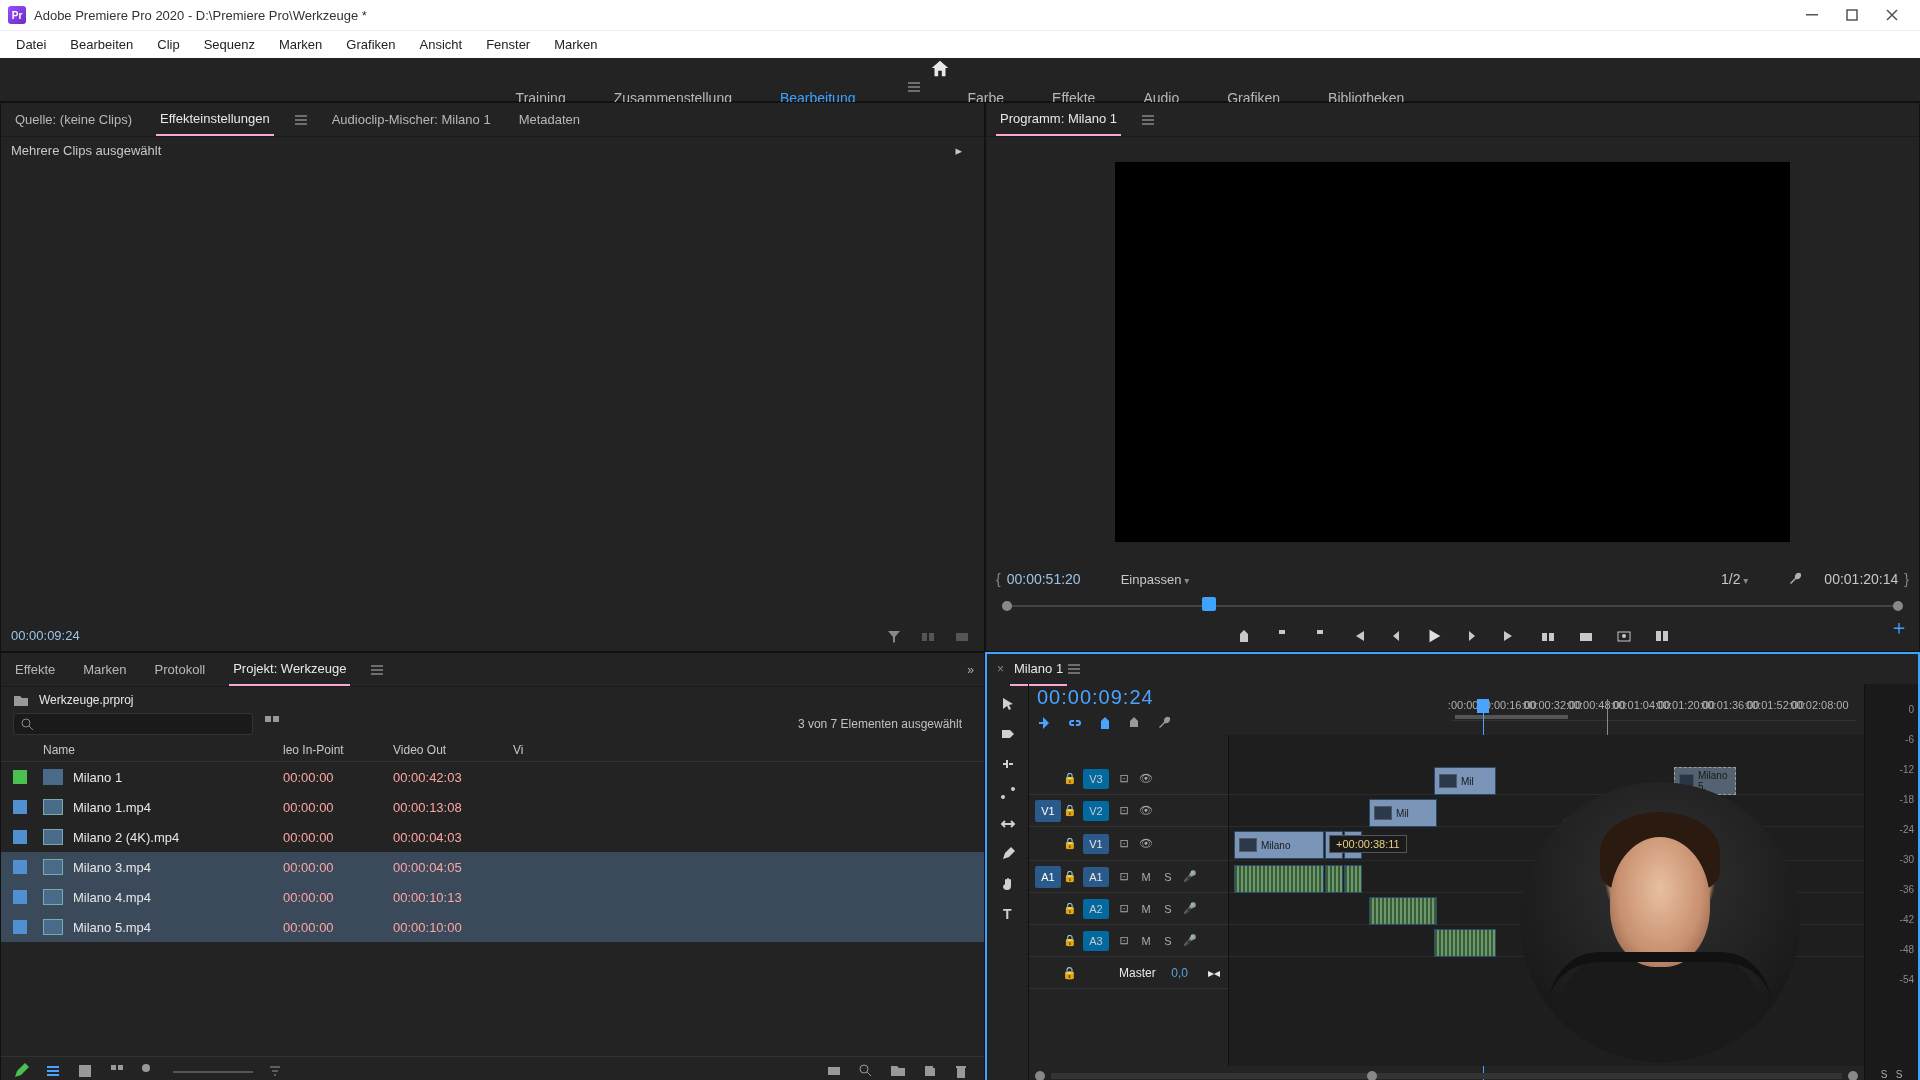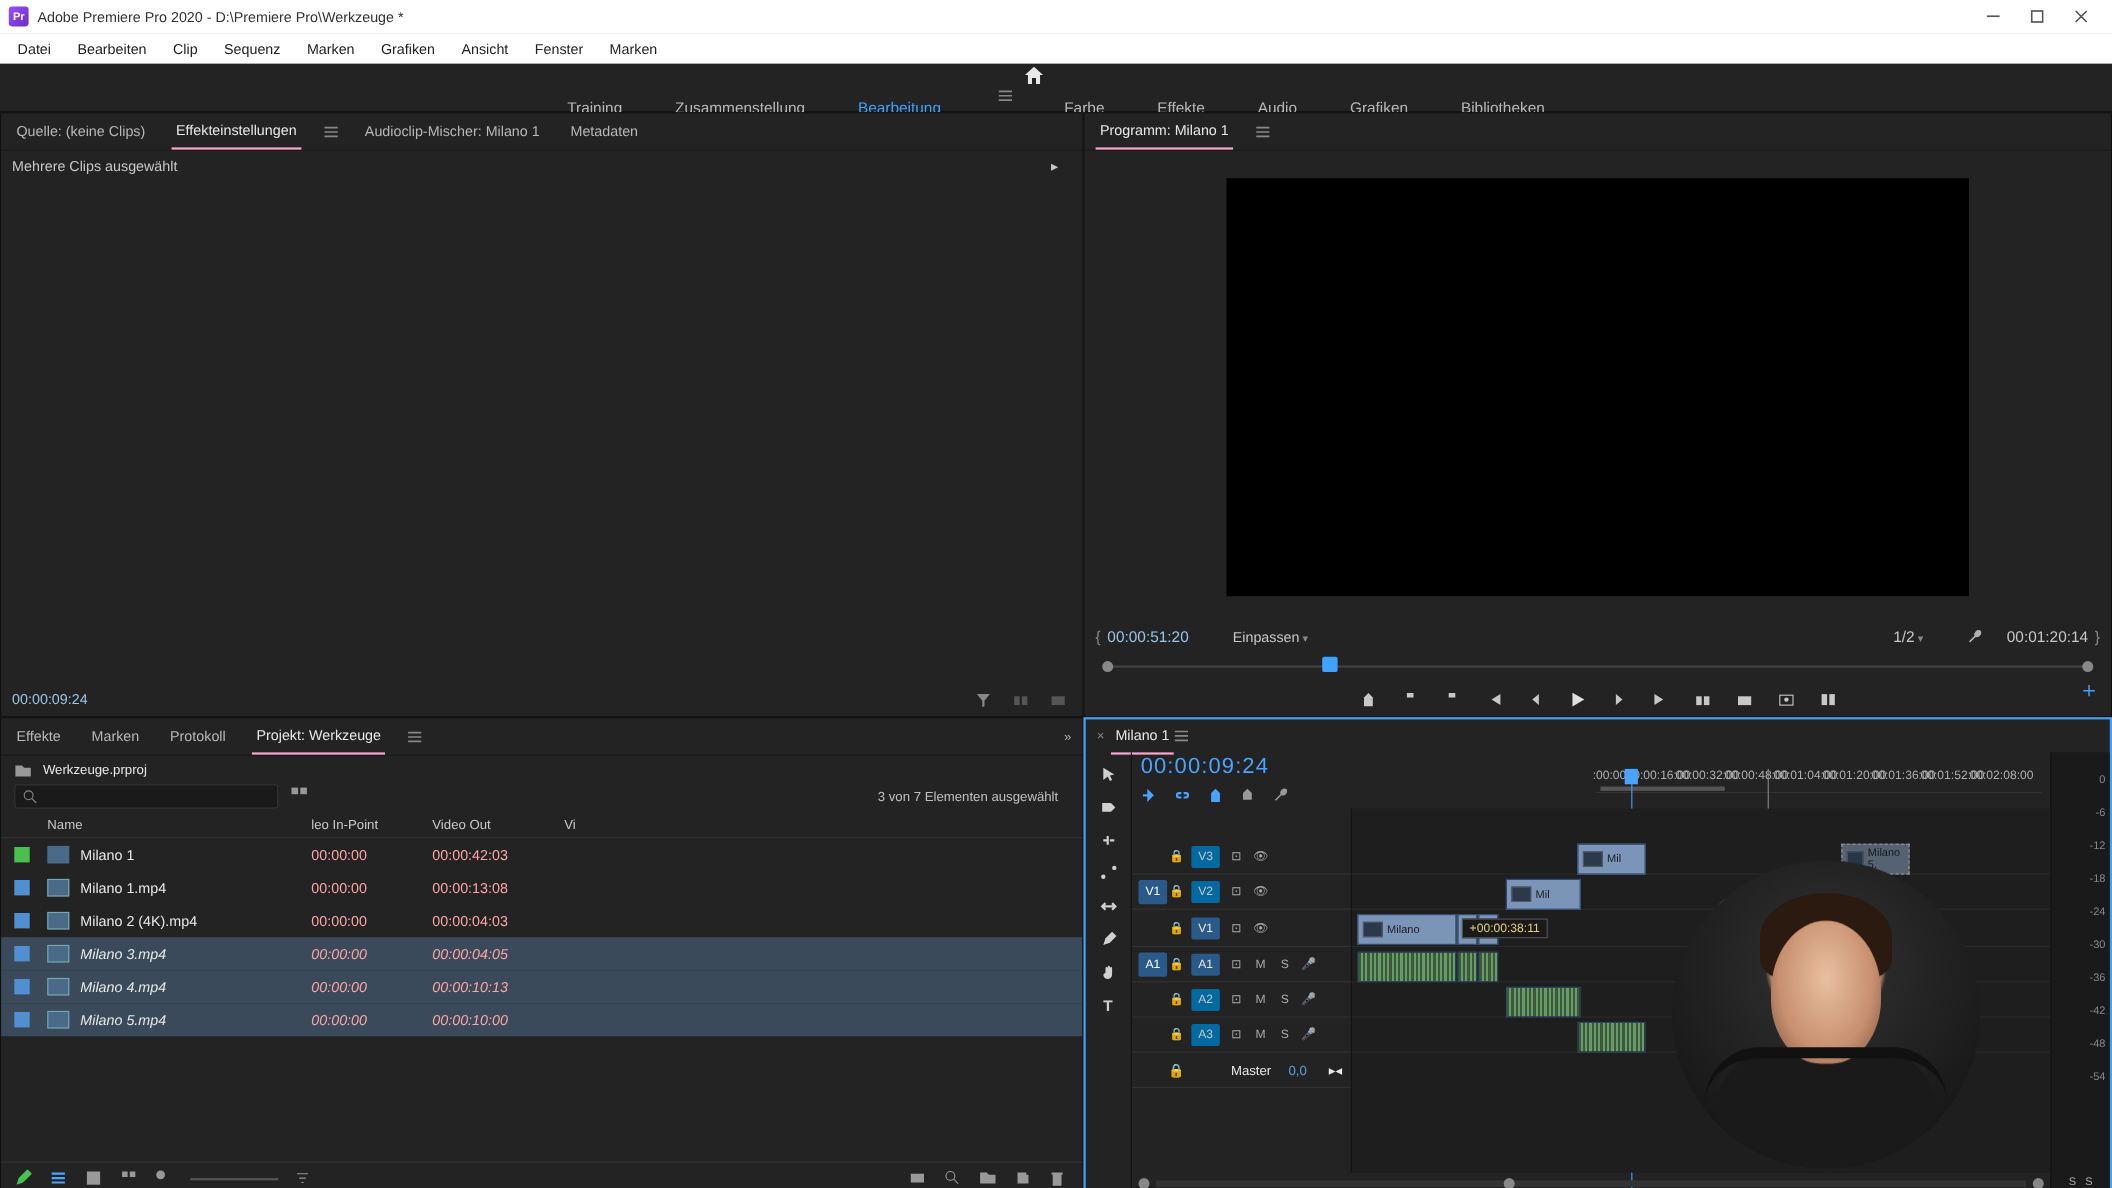--- a/index.html
+++ b/index.html
@@ -73,21 +73,21 @@
 .proj-header .bin { width:16px;height:14px; }
 .proj-search-row { display:flex; align-items:center; padding: 0 12px 4px; gap:10px; }
 .proj-search { flex:0 0 240px; height:22px; background:#1a1a1a; border:1px solid #333; border-radius:3px; display:flex; align-items:center; padding:0 6px; }
 .proj-view-btn { width:20px;height:20px; }
 .proj-count { margin-left:auto; color:#c0c0c0; font-size:12px; padding-right:10px;}
 .proj-cols { display:grid; grid-template-columns: 30px 240px 110px 120px 40px; padding: 4px 12px; color:#c8c8c8; border-bottom:1px solid #333; font-size:12px; }
 .proj-row { display:grid; grid-template-columns: 30px 30px 210px 110px 120px 40px; padding: 3px 12px; align-items:center; font-size:13px; height:30px; }
 .proj-row .swatch { width:14px;height:14px; }
 .proj-row .clip-icon { width:20px;height:16px; background:#4a6a8a; border:1px solid #7aa; }
 .proj-row .seq-icon { width:20px;height:16px; background:#4a6a8a; }
-.proj-row.selected { background:#3a4a5a;font-style:italic; }
+.proj-row.selected { background:#3a4a5a; }
 .proj-row .tc { color:#fca5a5; }
 .proj-footer { margin-top:auto; display:flex; align-items:center; gap:14px; padding: 6px 12px; border-top:1px solid #333; }
 .proj-footer span { width:18px;height:18px; color:#aaa; }
 
 
 .timeline-panel { border:2px solid #3ea3ff; position:relative; }
 .tl-tabs { display:flex; align-items:center; height:30px; padding:0 10px; }
 .tl-body { flex:1; display:flex; }
 .tl-tools { width:42px; display:flex; flex-direction:column; align-items:center; gap:10px; padding:10px 0; border-right:1px solid #111; }
 .tl-tools .tool { width:20px;height:20px; color:#c0c0c0; display:flex;align-items:center;justify-content:center; }

